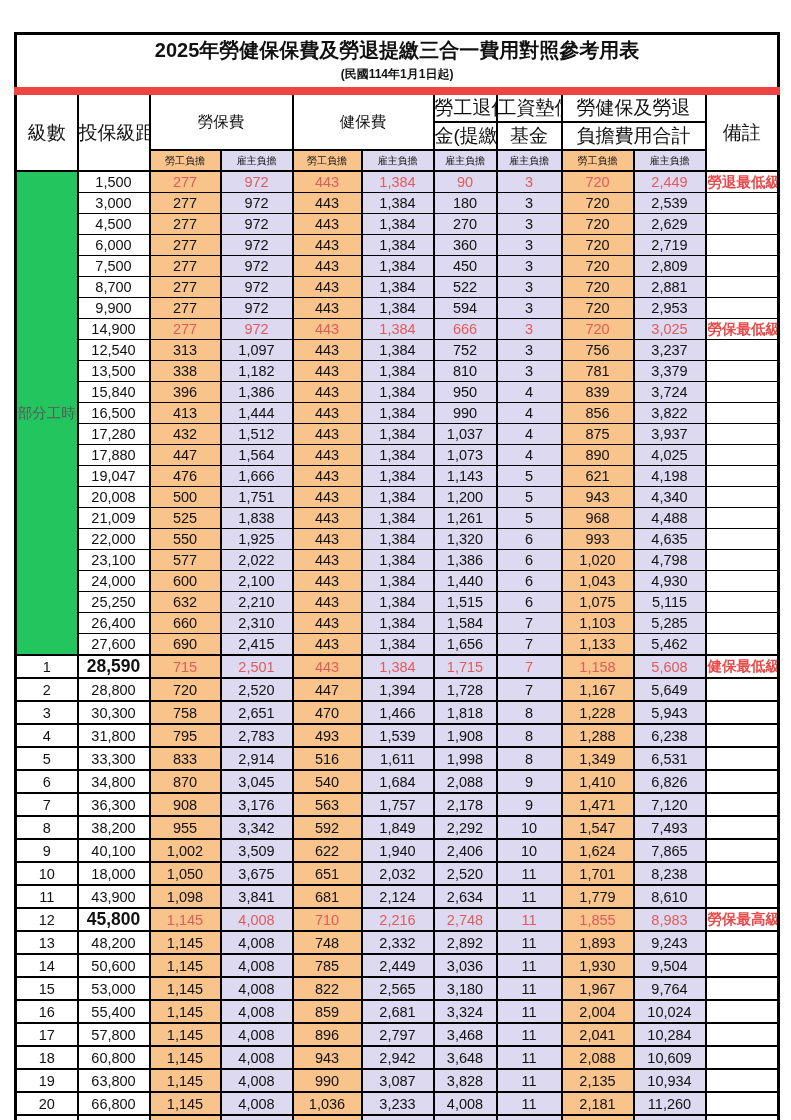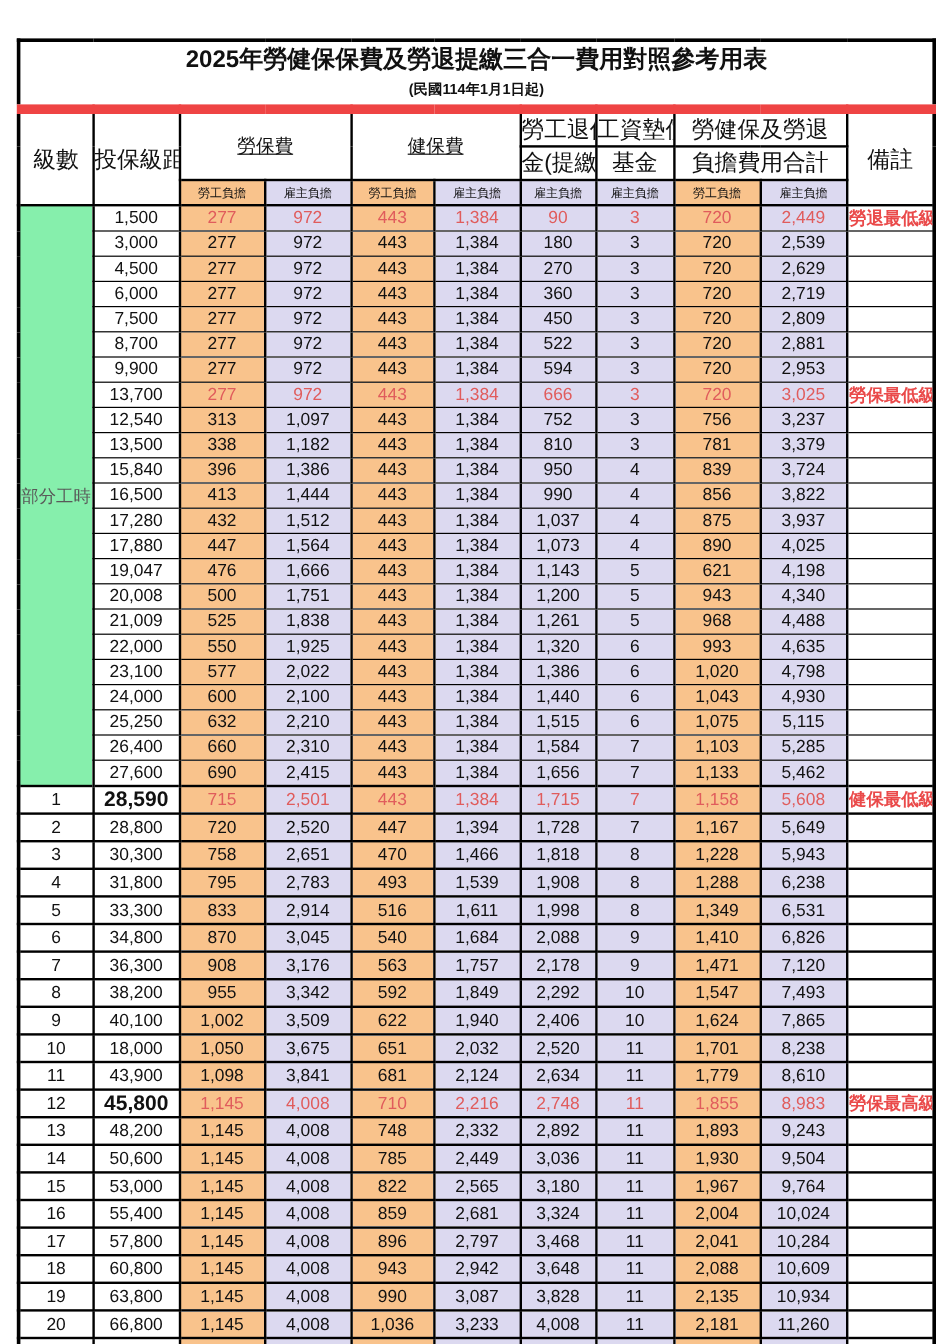--- a/index.html
+++ b/index.html
@@ -6,32 +6,32 @@
   body{width:791px;height:1120px;position:relative;font-family:"Liberation Sans",sans-serif;}
   .sheet{position:absolute;left:14px;top:32px;}
   table{border-collapse:collapse;table-layout:fixed;width:763px;border:3px solid #000;background:#fff;}
   td,th{border:2px solid #000;text-align:center;vertical-align:middle;padding:0;overflow:hidden;white-space:nowrap;font-weight:400;color:#111;}
   
   .title-cell{height:52px;border-bottom:8px solid #ef4444;}
   .title-line1{font-size:20px;font-weight:700;line-height:26px;}
   .title-line2{font-size:12px;font-weight:700;line-height:22px;}
   
   .hA{height:19px;font-size:19px;}
-  .hBig{font-size:15.5px;text-decoration:underline;}
+  .hBig{font-size:15.5px;}
   .hSub{height:19px;font-size:10px;}
   .c-orange{background:#f9c38c;}
   .c-lav{background:#dcd9f0;}
   
   tr.part>td{height:20px;font-size:14.5px;border-top-width:1.4px;border-bottom-width:1.4px;}
   tr.numbered>td{height:21px;font-size:14.5px;border-top-width:2.4px;border-bottom-width:2.4px;}
   tr.numbered:first-of-type td{border-top-width:3px;}
   td.num{letter-spacing:0;}
   tr.hl td.num{color:#e05c5c;}
   td.cell-remark{color:#ea4a4a;font-size:10.5px;font-weight:700;padding:0 1px;}
-  td.part-time-label{color:#595959;font-size:15px;background:#86efac;border-width:2px;}
+  td.part-time-label{color:#595959;font-size:15px;background:#22c55e;border-width:2px;}
   td.cell-bracket{font-size:15px;}
   td.cell-bracket.big{font-size:17.5px;font-weight:600;}
   td.cell-level{font-size:14.5px;}
 </style>
 </head>
 <body>
 
 <div class="sheet">
   <table>
     <colgroup>
@@ -160,21 +160,21 @@
           <td class="num c-lav">972</td>
           <td class="num c-orange">443</td>
           <td class="num c-lav">1,384</td>
           <td class="num c-lav">594</td>
           <td class="num c-lav">3</td>
           <td class="num c-orange">720</td>
           <td class="num c-lav">2,953</td>
           <td class="cell-remark"></td>
         </tr>
         <tr class="part hl">
-          <td class="cell-bracket">13,700</td>
+          <td class="cell-bracket">14,900</td>
           <td class="num c-orange">277</td>
           <td class="num c-lav">972</td>
           <td class="num c-orange">443</td>
           <td class="num c-lav">1,384</td>
           <td class="num c-lav">666</td>
           <td class="num c-lav">3</td>
           <td class="num c-orange">720</td>
           <td class="num c-lav">3,025</td>
           <td class="cell-remark">勞保最低級距</td>
         </tr>

